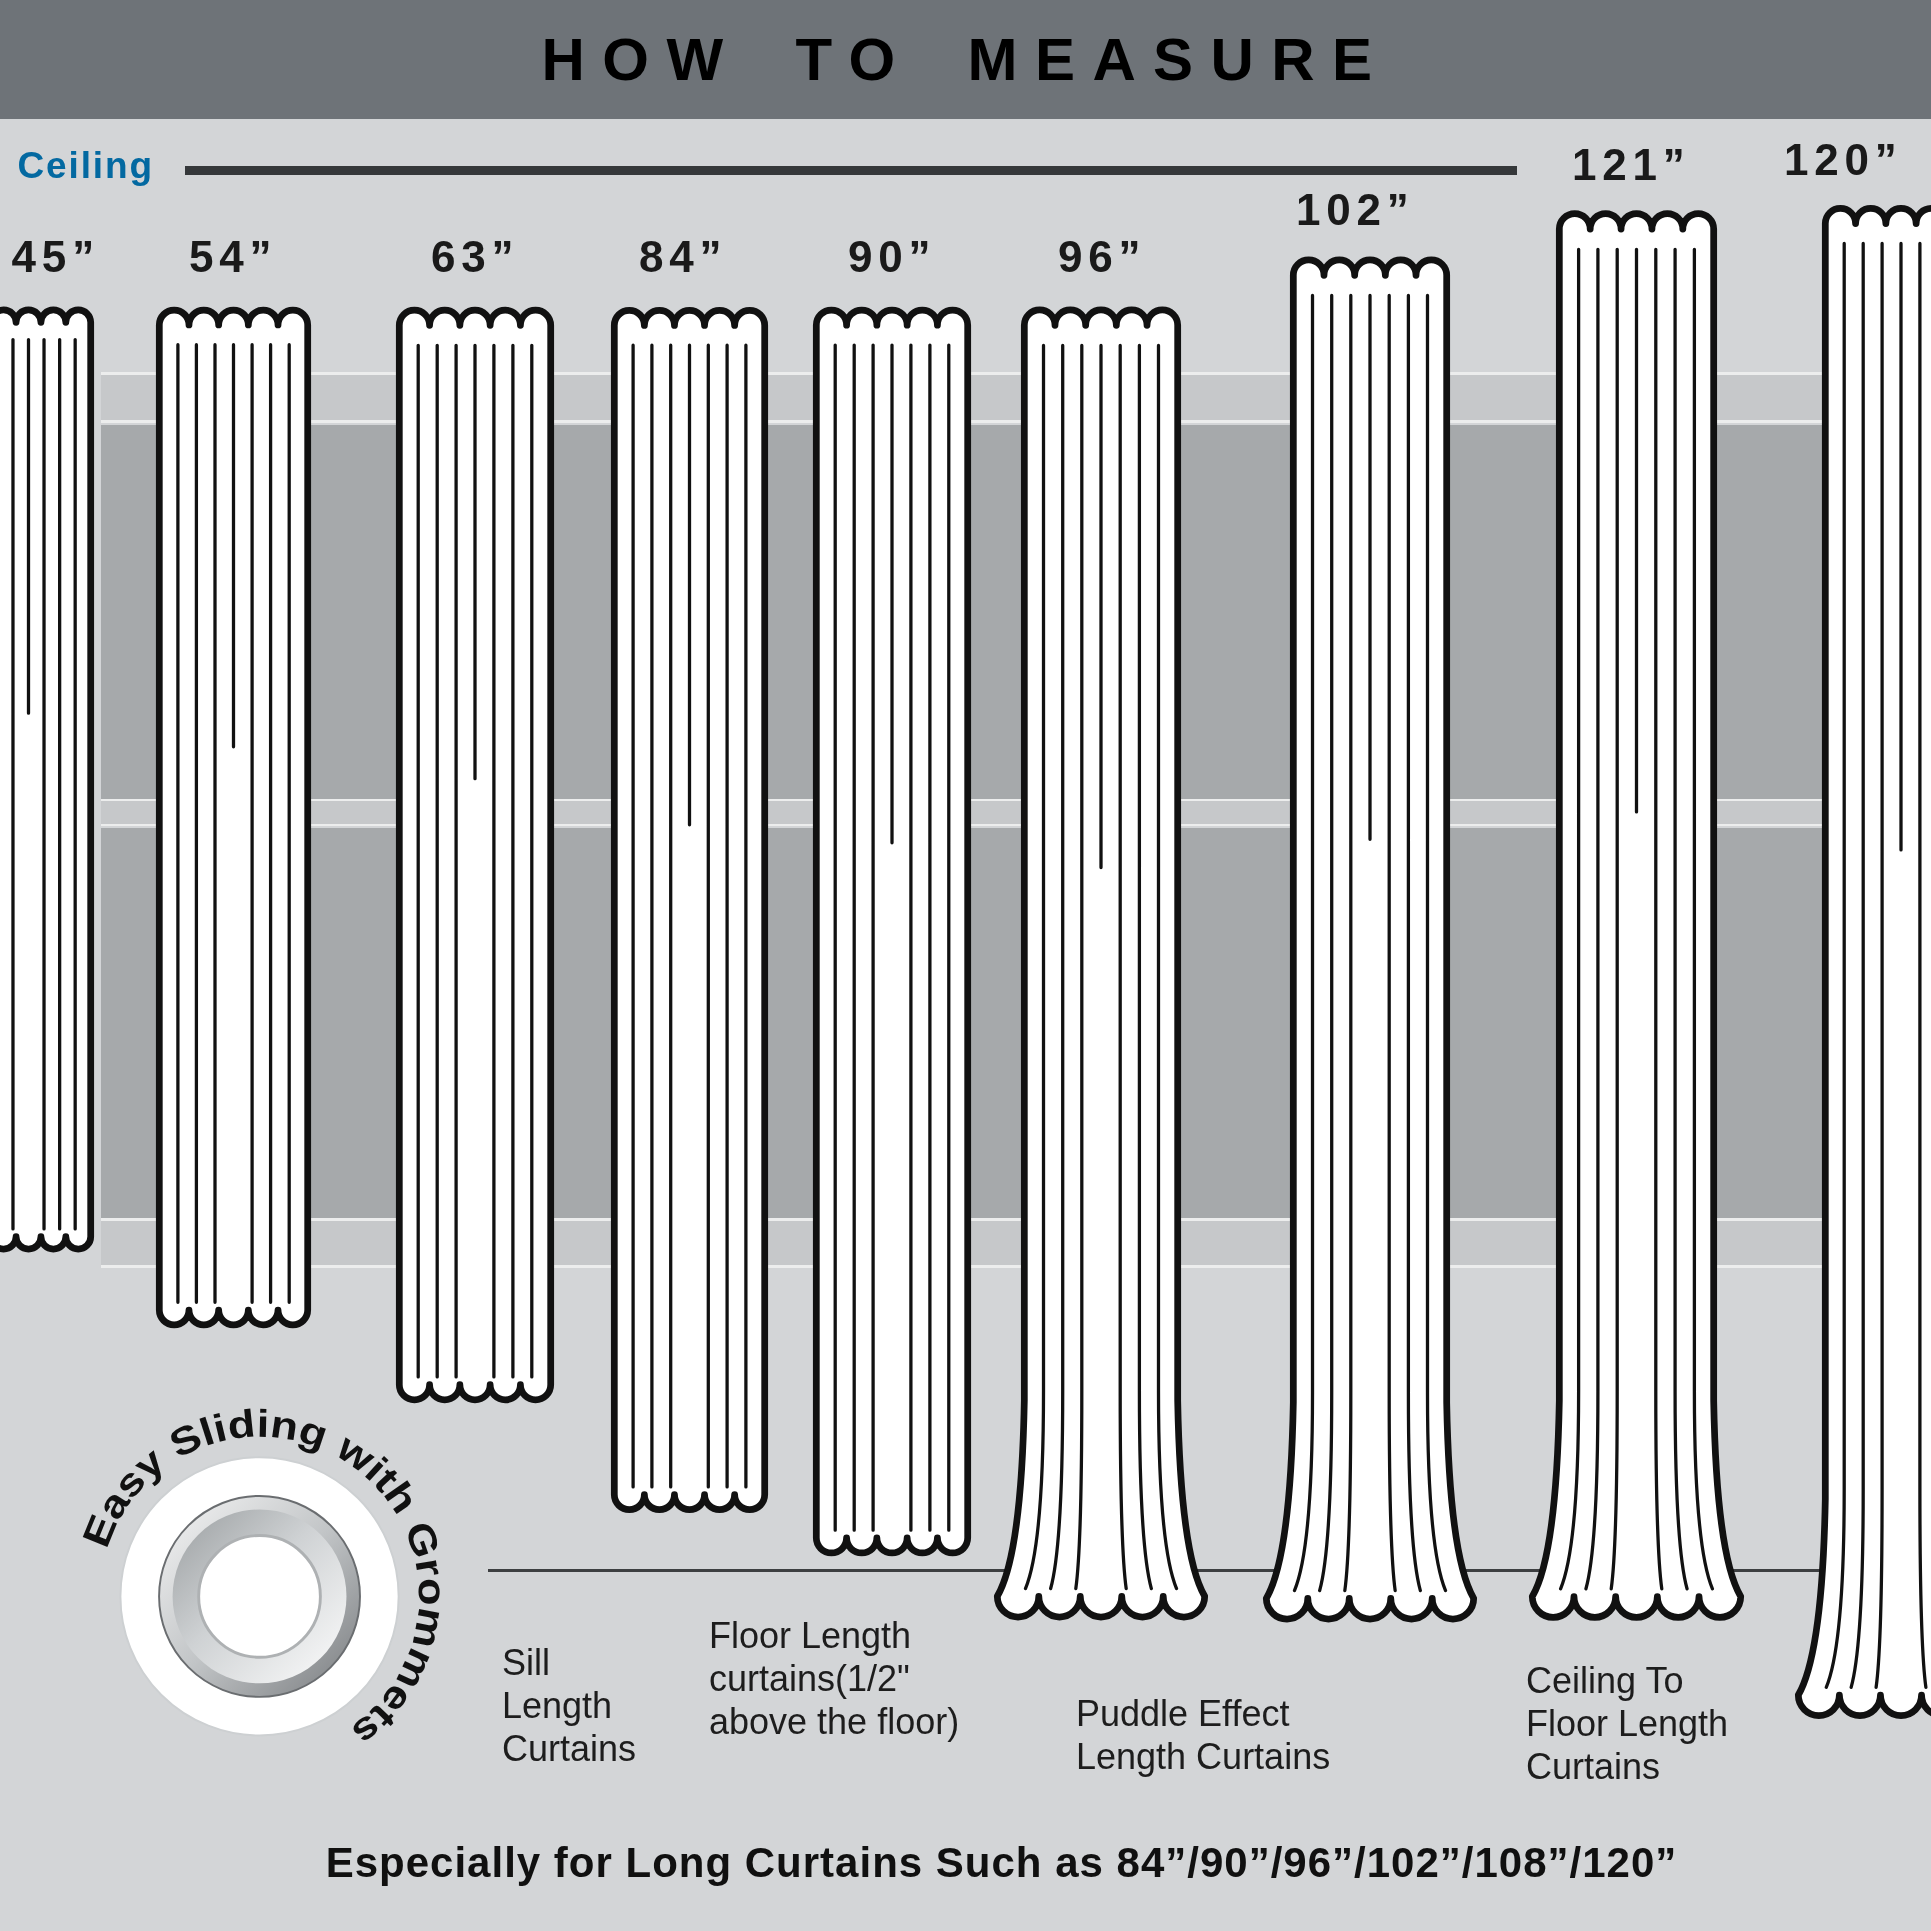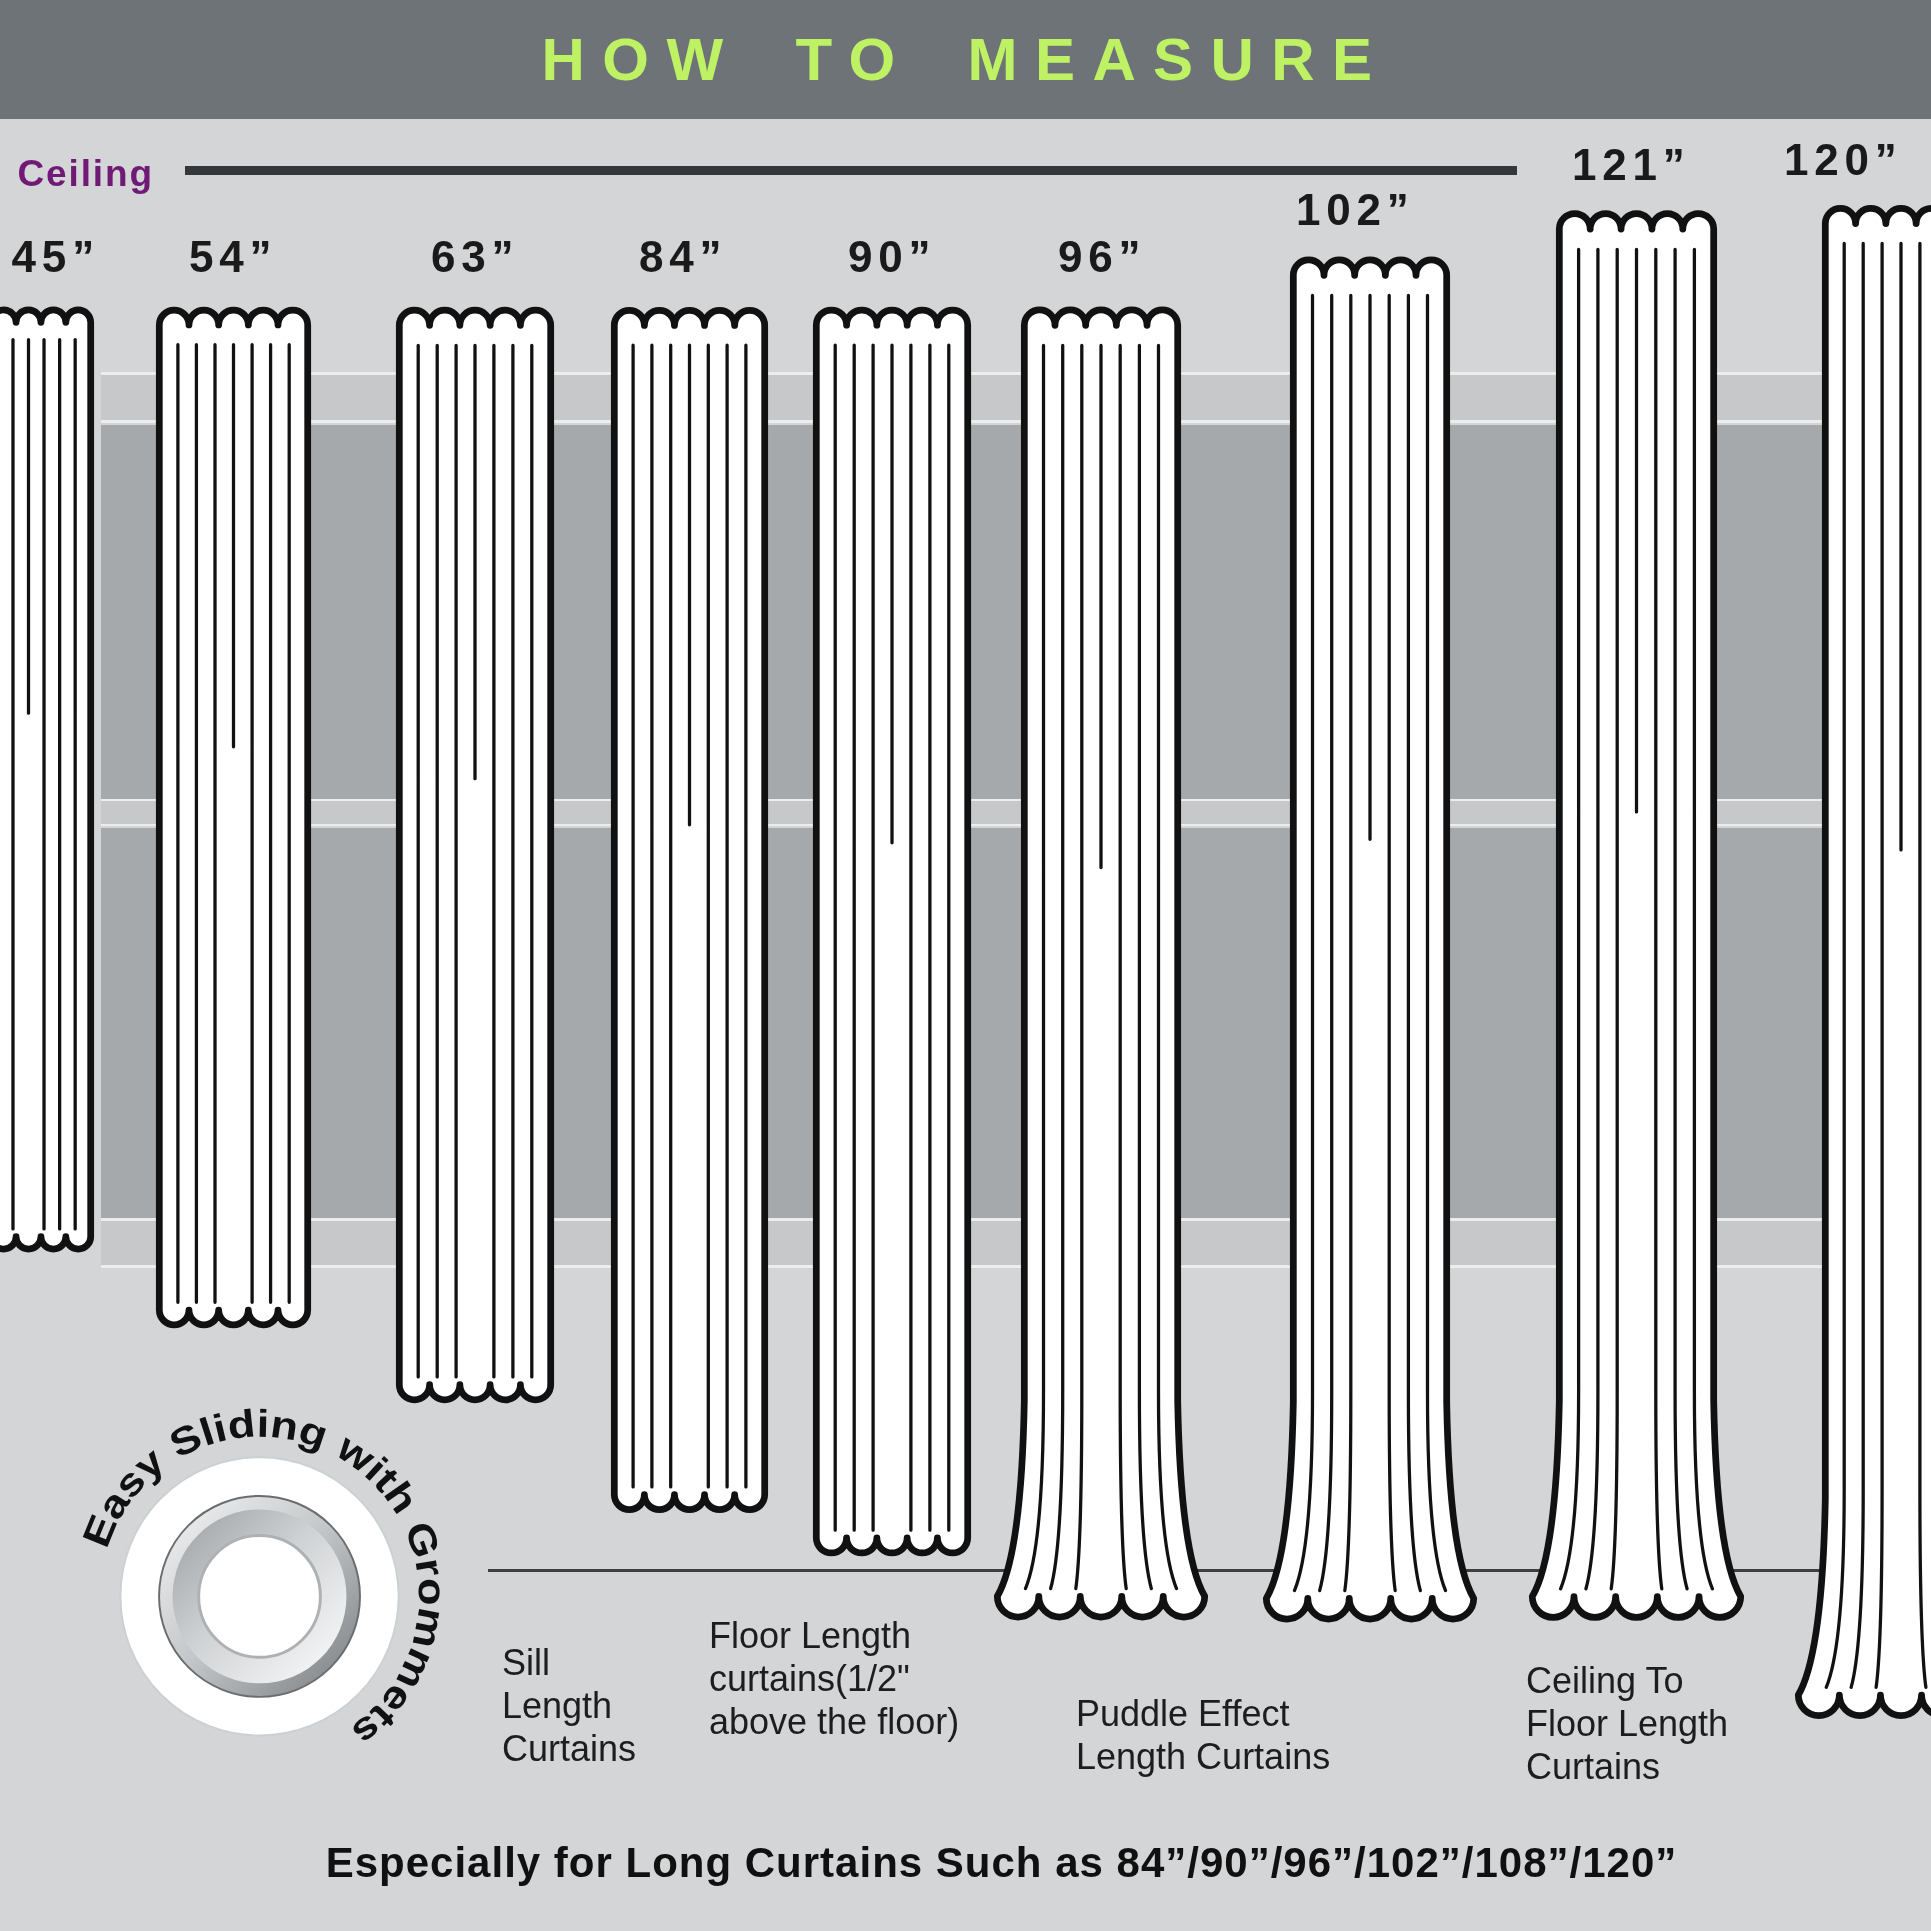--- a/index.html
+++ b/index.html
@@ -2,23 +2,23 @@
 <html><head>
 <meta charset="utf-8">
 <style>
   html,body{margin:0;padding:0;}
   body{width:1931px;height:1931px;background:#d3d5d7;}
   .canvas{position:relative;width:1931px;height:1931px;background:#d3d5d7;overflow:hidden;
           font-family:"Liberation Sans",sans-serif;color:#161616;}
 
   .banner{position:absolute;left:0;top:0;width:1931px;height:119px;background:#6e7378;
           display:flex;align-items:center;justify-content:center;}
-  .banner-title{color:#bef264;font-size:60px;font-weight:700;letter-spacing:17.4px;word-spacing:21px;}
+  .banner-title{color:#000000;font-size:60px;font-weight:700;letter-spacing:17.4px;word-spacing:21px;}
 
-  .ceiling-label{position:absolute;left:17.4px;top:145px;font-size:37px;font-weight:700;color:#701a75;letter-spacing:1.9px;margin-top:8px;}
+  .ceiling-label{position:absolute;left:17.4px;top:145px;font-size:37px;font-weight:700;color:#0369a1;letter-spacing:1.9px;}
   .ceiling-line{position:absolute;left:185px;top:166px;width:1332px;height:8.7px;background:#35383a;}
 
   .win{position:absolute;left:101px;right:0;width:1830px;}
   .win-valance{top:372px;height:45px;background:#c6c8ca;border-top:3.9px solid #eceded;border-bottom:3.9px solid #eceded;}
   .win-pane-upper{top:425px;height:375px;background:#a6a9ab;}
   .win-sash{top:799px;height:23px;background:#c6c8ca;border-top:2.9px solid #eceded;border-bottom:2.9px solid #eceded;}
   .win-pane-lower{top:828px;height:390px;background:#a6a9ab;}
   .win-sill{top:1218px;height:44px;background:#c6c8ca;border-top:3.9px solid #eceded;border-bottom:3.9px solid #eceded;}
 
   .floor-line{position:absolute;left:488px;top:1569px;width:1443px;height:2.9px;background:#3d3f41;}

